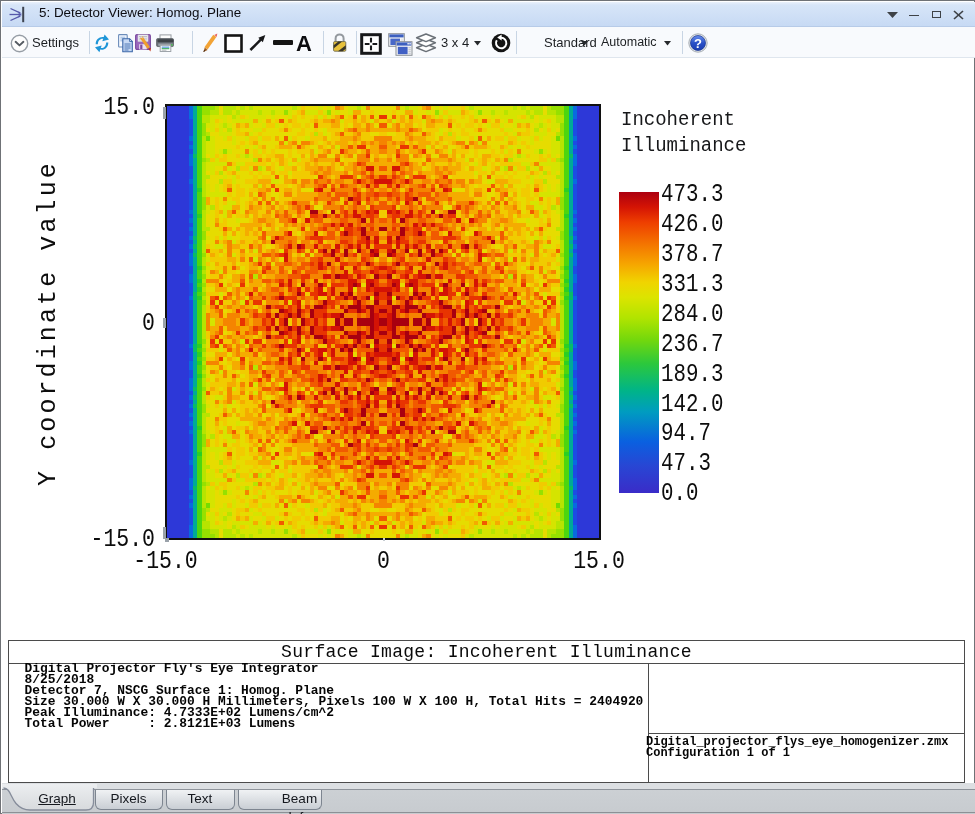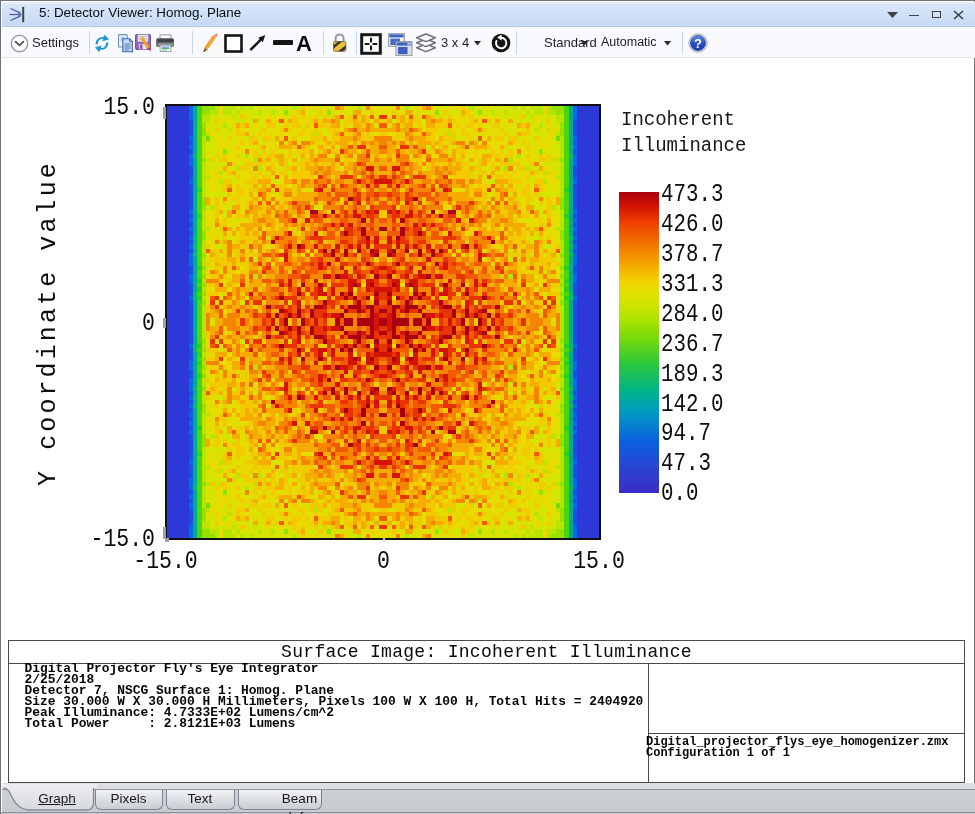--- a/index.html
+++ b/index.html
@@ -230,21 +230,21 @@
 <div class="abs cblab" style="top:422.4px">94.7</div>
 <div class="abs cblab" style="top:452.4px">47.3</div>
 <div class="abs cblab" style="top:482.3px">0.0</div>
 
   <div class="abs" style="left:7px;top:639px;width:957px;height:143px;border:1px solid #4b4b4b;box-sizing:border-box;background:#fff;"></div>
   <div class="abs mono" style="left:7px;top:641px;width:957px;text-align:center;font-size:18px;color:#0a0a0a;letter-spacing:0.3px;">Surface Image: Incoherent Illuminance</div>
   <div class="bline" style="left:7px;top:661.5px;width:957px;height:1px;"></div>
   <div class="bline" style="left:647px;top:661.5px;width:1px;height:120.5px;"></div>
   <div class="bline" style="left:647px;top:732px;width:317px;height:1px;"></div>
   <pre class="abs mono" style="left:23.5px;top:663px;margin:0;font-size:12.9px;font-weight:bold;line-height:10.9px;color:#050505;">Digital Projector Fly's Eye Integrator
-2/25/2018
+8/25/2018
 Detector 7, NSCG Surface 1: Homog. Plane
 Size 30.000 W X 30.000 H Millimeters, Pixels 100 W X 100 H, Total Hits = 2404920
 Peak Illuminance: 4.7333E+02 Lumens/cm^2
 Total Power     : 2.8121E+03 Lumens</pre>
   <div class="abs mono" style="left:645px;top:736px;width:316px;text-align:left;font-size:12px;font-weight:bold;line-height:10.6px;color:#050505;">Digital_projector_flys_eye_homogenizer.zmx<br>Configuration 1 of 1</div>
 
   <div class="abs" style="left:1px;top:782px;width:973px;height:31px;background:linear-gradient(#dcdfe2 0px,#dcdfe2 6px,#ccd0d4 7px,#c7cbcf 100%);"></div>
   <div class="abs" style="left:1px;top:810.5px;width:973px;height:1.5px;background:#8c9095;"></div>
   <div class="abs" style="left:1px;top:788px;width:973px;height:1px;background:#8e939a;"></div>
   <svg class="abs" style="left:1px;top:782.5px" width="95" height="28" viewBox="0 0 95 28">

